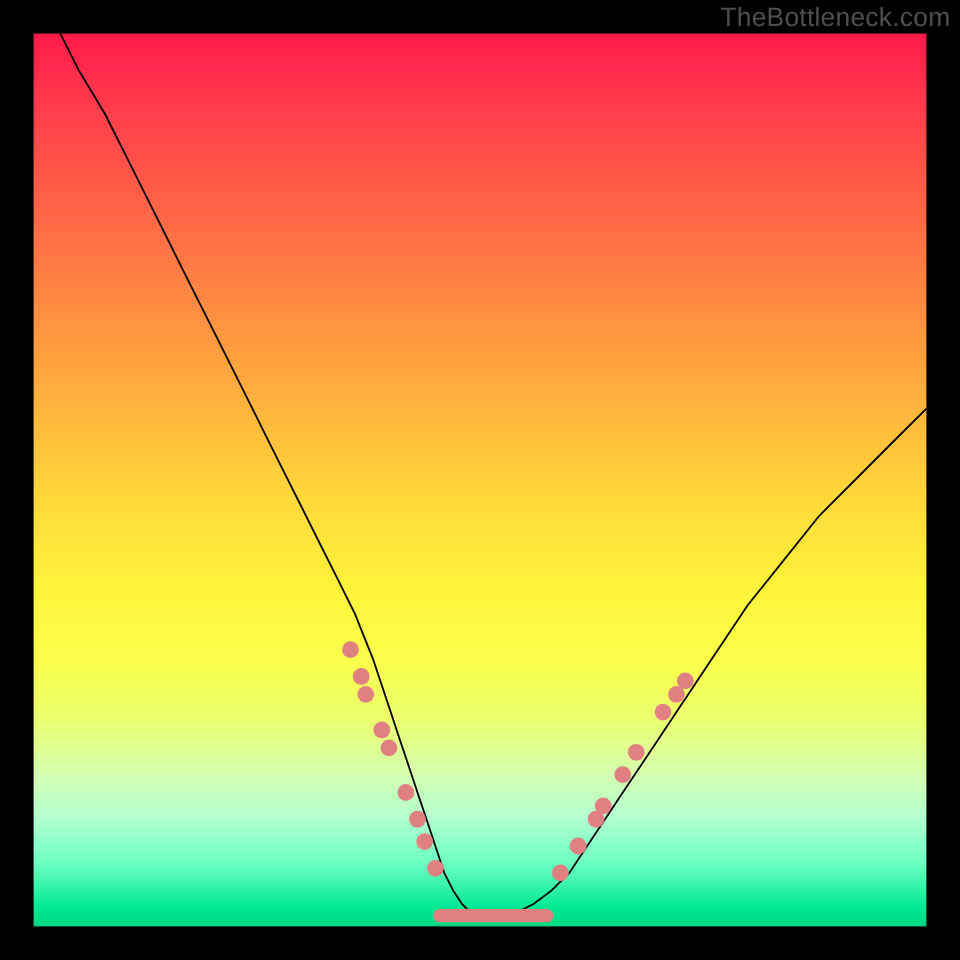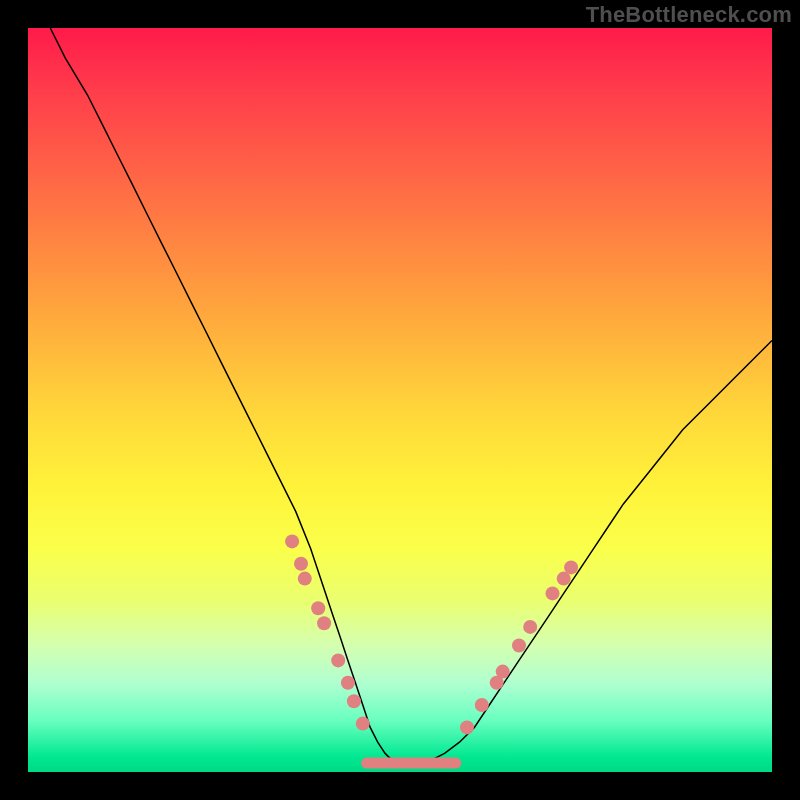--- a/index.html
+++ b/index.html
@@ -30,21 +30,21 @@
       #b0ffd0 88%,
       #6affc0 93%,
       #00e890 98%,
       #00d884 100%);
   }
   .watermark {
     position: absolute;
     top: 2px;
     right: 8px;
     font-size: 22px;
-    font-weight: 700;
+    font-weight: 400;
     color: #4f4f4f;
     letter-spacing: 0.2px;
     z-index: 50;
   }
   svg.plot {
     position: absolute;
     left: 0;
     top: 0;
     width: 744px;
     height: 744px;

